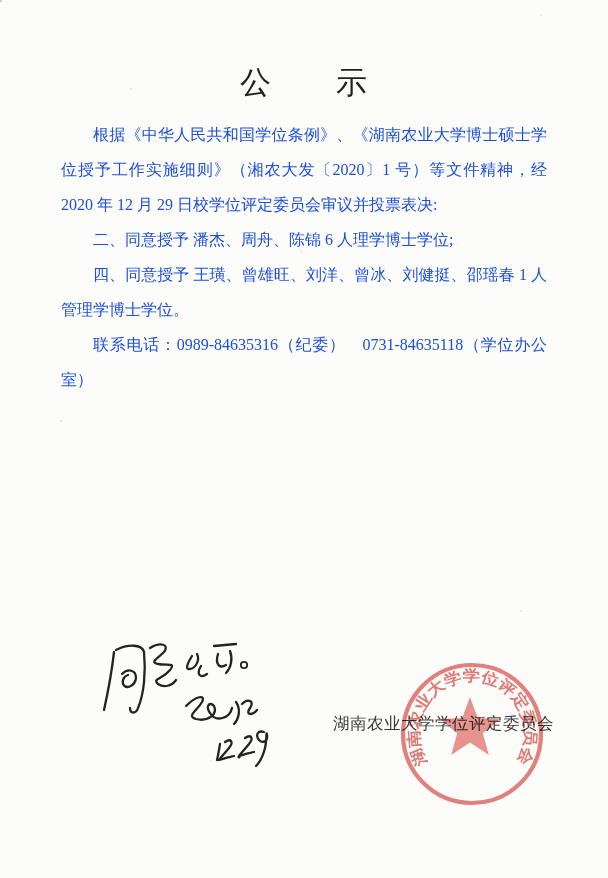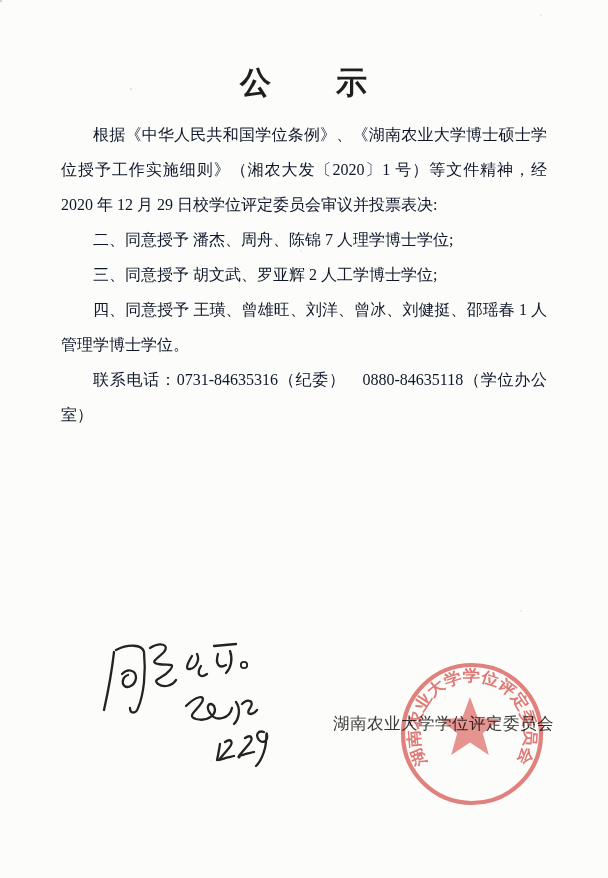--- a/index.html
+++ b/index.html
@@ -26,33 +26,33 @@
                300px 250px 0 rgba(170,170,170,.18),
                520px 610px 0 rgba(170,170,170,.2),
                210px 760px 0 rgba(170,170,170,.18);
     pointer-events:none;
   }
   .doc-title{
     position:absolute;
     left:0; right:0; top:62px;
     text-align:center;
     font-family:"Liberation Sans","DejaVu Sans",sans-serif;
-    font-weight:bold;
+    font-weight:normal;
     font-size:31px;
     color:#1f1f1f;
     letter-spacing:1px;
   }
   .doc-body{
     position:absolute;
     left:61px; top:117px;
     width:486px;
     font-size:16px;
     line-height:35px;
     text-align:justify;
-    color:#0f172a;
+    color:#1d4ed8;
   }
   .doc-body p{
     margin:0;
     text-indent:2em;
   }
   .signoff{
     position:absolute;
     right:54px; top:706px;
     text-align:center;
     font-size:16.5px;
@@ -77,24 +77,23 @@
 </style>
 </head>
 <body>
 
 <div class="page">
 
   <div class="doc-title">公　　示</div>
 
   <div class="doc-body">
       <p>根据《中华人民共和国学位条例》、《湖南农业大学博士硕士学位授予工作实施细则》（湘农大发〔2020〕1 号）等文件精神，经 2020 年 12 月 29 日校学位评定委员会审议并投票表决:</p>
-      <p>二、同意授予 潘杰、周舟、陈锦 7 人理学博士学位;</p>
-      <p>三、同意授予 胡文武、罗亚辉 2 人工学博士学位;</p>
+      <p>二、同意授予 潘杰、周舟、陈锦 6 人理学博士学位;</p>
       <p>四、同意授予 王璜、曾雄旺、刘洋、曾冰、刘健挺、邵瑶春 1 人管理学博士学位。</p>
-      <p>联系电话：0731-84635316（纪委）　0880-84635118（学位办公室）</p>
+      <p>联系电话：0989-84635316（纪委）　0731-84635118（学位办公室）</p>
     </div>
 
   <svg class="hw-svg" viewBox="0 0 190 140" role="img" aria-label="同意公示。">
     <g>
       <path d="M22,16 C20,34 16,56 12,74"></path>
       <path d="M24,14 C36,8 50,8 52,16 C54,36 52,58 46,72 C44,78 38,78 38,72"></path>
       <path d="M30,38 C36,32 44,34 44,42 C43,50 34,54 31,48 C30,44 32,40 36,39"></path>
       <path d="M58,12 C68,6 78,8 72,16 C64,24 58,26 66,28 C76,30 84,26 78,34 C70,44 60,42 66,48 C72,52 80,50 84,44"></path>
       <path d="M100,20 C95,28 93,34 98,33 C104,32 108,24 105,18"></path>
       <path d="M109,30 C104,38 108,43 115,38"></path>

